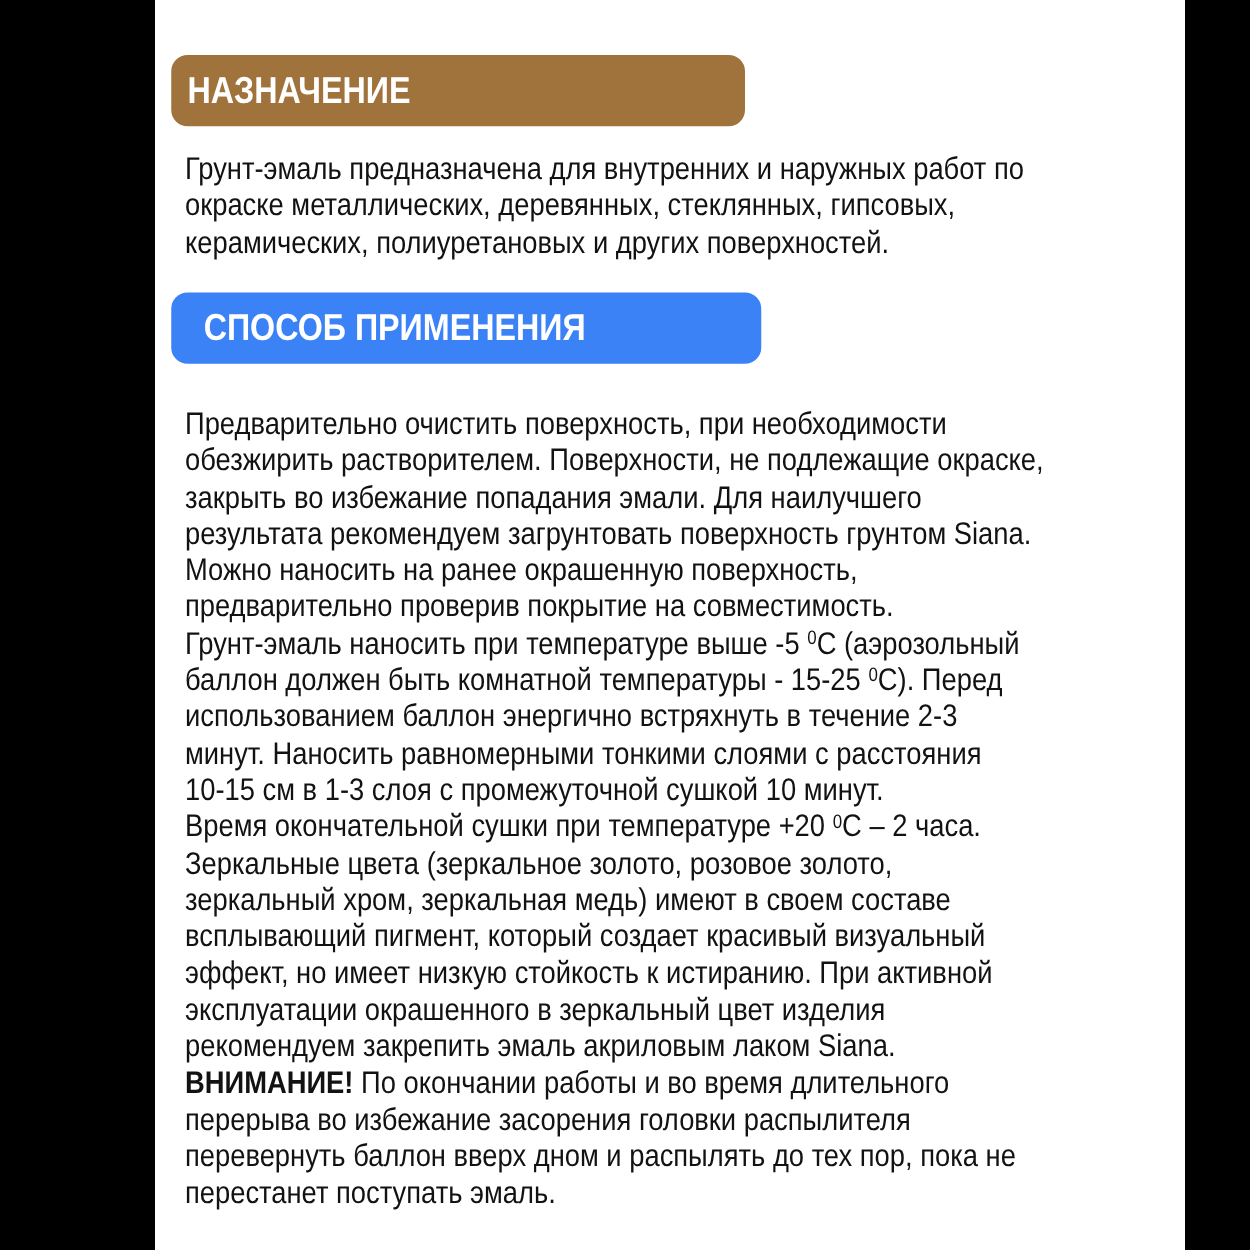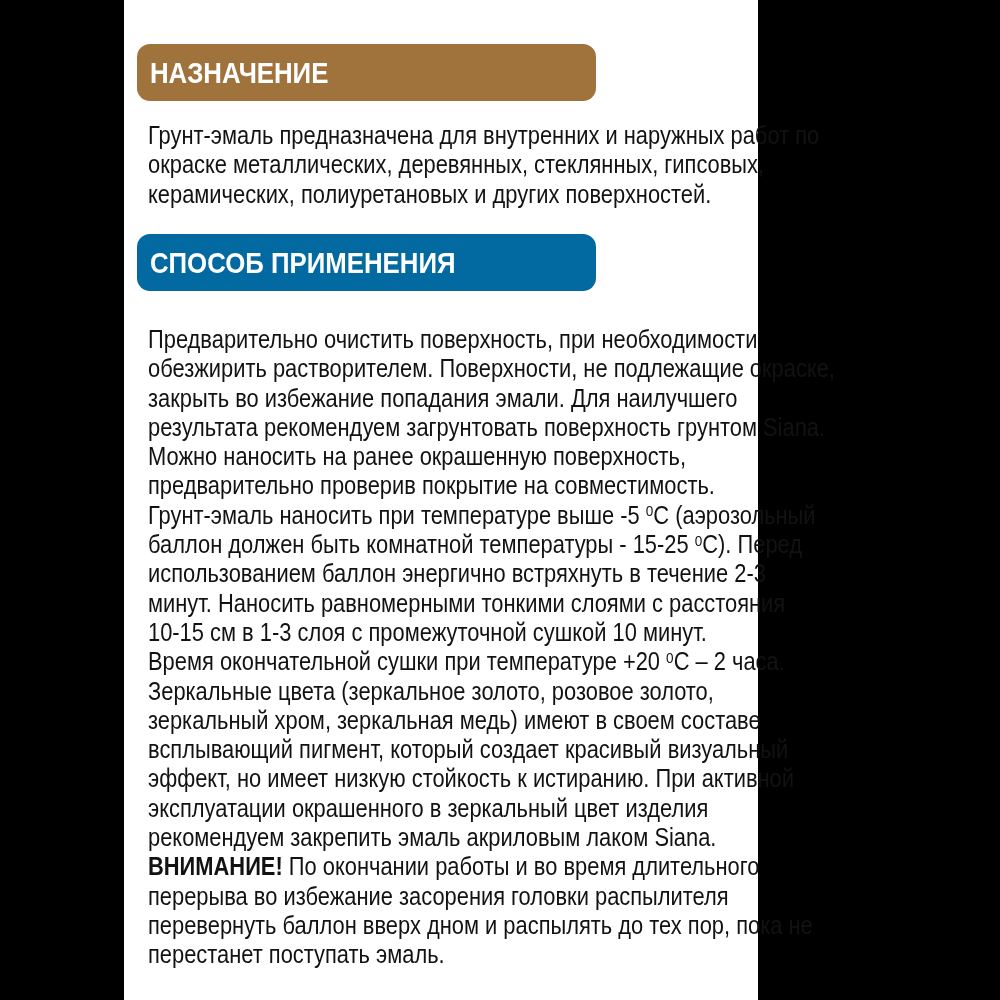--- a/index.html
+++ b/index.html
@@ -6,21 +6,21 @@
   body {
     width: 1000px; height: 1000px;
     background: #000000;
     position: relative;
     overflow: hidden;
     font-family: "Liberation Sans", "DejaVu Sans", sans-serif;
   }
   .panel {
     position: absolute;
     left: 124px; top: 0;
-    width: 634px; height: 1000px;
+    width: 824px; height: 1000px;
     background: #ffffff;
   }
   .badge {
     position: absolute;
     left: 13px;
     width: 459px; height: 57px;
     background: #a1733c;
     border-radius: 13px;
     display: flex;
     align-items: center;
@@ -65,21 +65,21 @@
   <div class="badge badge-1" style="background: rgb(161, 115, 60);">
     <span class="badge-label" style="color: rgb(255, 255, 255);">НАЗНАЧЕНИЕ</span>
   </div>
 
   <div class="textblock para-intro" style="color: rgb(18, 18, 18);">
       <div class="text-line"><span>Грунт-эмаль предназначена для внутренних и наружных работ по</span></div>
       <div class="text-line"><span>окраске металлических, деревянных, стеклянных, гипсовых,</span></div>
       <div class="text-line"><span>керамических, полиуретановых и других поверхностей.</span></div>
     </div>
 
-  <div class="badge badge-2" style="background: #0369a1;">
+  <div class="badge badge-2" style="background: #3b82f6; padding-left: 13px;">
     <span class="badge-label" style="color: rgb(255, 255, 255);">СПОСОБ ПРИМЕНЕНИЯ</span>
   </div>
 
   <div class="textblock para-application" style="color: rgb(18, 18, 18);">
       <div class="text-line"><span>Предварительно очистить поверхность, при необходимости</span></div>
       <div class="text-line"><span>обезжирить растворителем. Поверхности, не подлежащие окраске,</span></div>
       <div class="text-line"><span>закрыть во избежание попадания эмали. Для наилучшего</span></div>
       <div class="text-line"><span>результата рекомендуем загрунтовать поверхность грунтом Siana.</span></div>
       <div class="text-line"><span>Можно наносить на ранее окрашенную поверхность,</span></div>
       <div class="text-line"><span>предварительно проверив покрытие на совместимость.</span></div>

